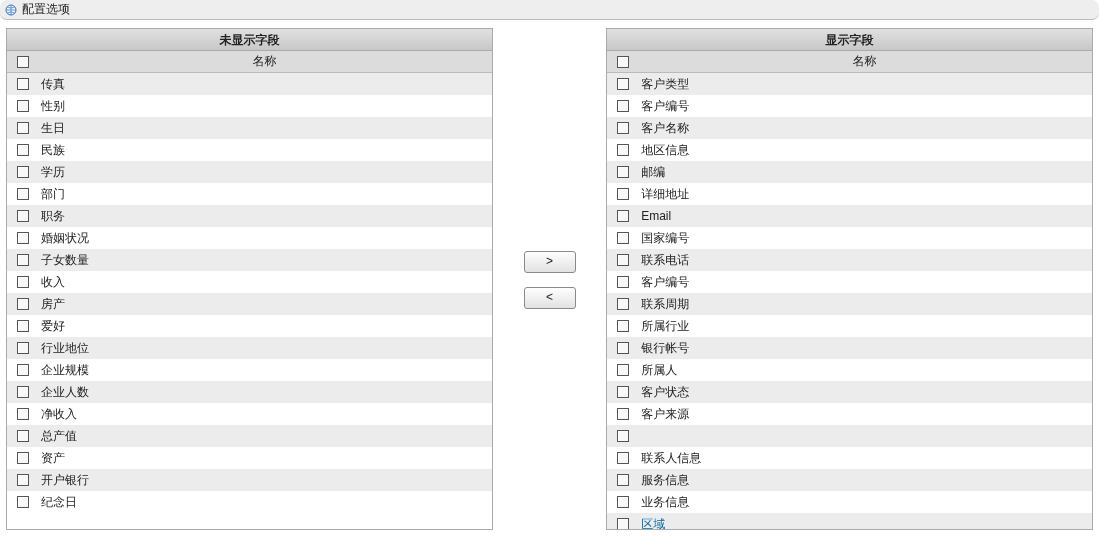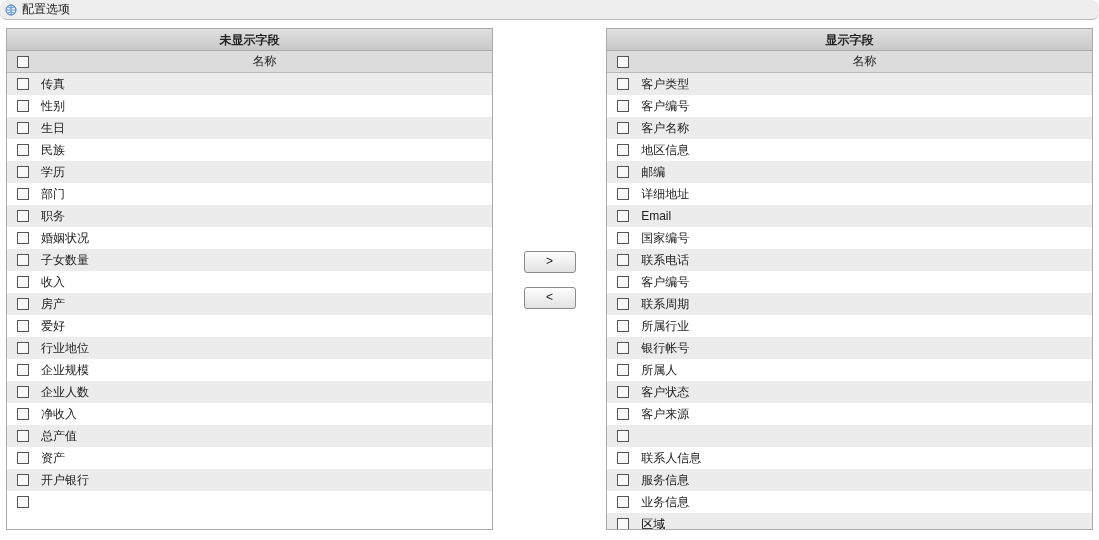--- a/index.html
+++ b/index.html
@@ -80,21 +80,21 @@
     width: 52px; height: 22px;
     border: 1px solid #8a8a8a;
     border-radius: 3px;
     background: linear-gradient(#fefefe,#e2e2e2);
     font-size: 12px;
     line-height: 18px;
     text-align: center;
     cursor: pointer;
     color: #222;
   }
-  .link { color: #000000; text-decoration: underline; }
+  .link { color: #0369a1; text-decoration: underline; }
   
   .list-box::-webkit-scrollbar { width: 16px; background:#e8e8e8; }
   .list-box::-webkit-scrollbar-thumb { background:#c0c0c0; border:1px solid #888; }
   .list-box::-webkit-scrollbar-button { background:#d9d9d9; height:16px; border:1px solid #888; }
 </style>
 </head>
 <body>
 
 <div class="container">
 
@@ -230,20 +230,21 @@
           <div class="row">
             <div class="cbcell">
               <div class="cb"></div>
             </div>
             <div class="lblcell">开户银行</div>
           </div>
           <div class="row">
             <div class="cbcell">
               <div class="cb"></div>
             </div>
+            <div class="lblcell">纪念日</div>
           </div>
         </div>
     </div>
 
     <div class="mid">
       <div class="move-btn">&gt;</div>
       <div class="move-btn">&lt;</div>
     </div>
 
     <div class="panel-wrap">

